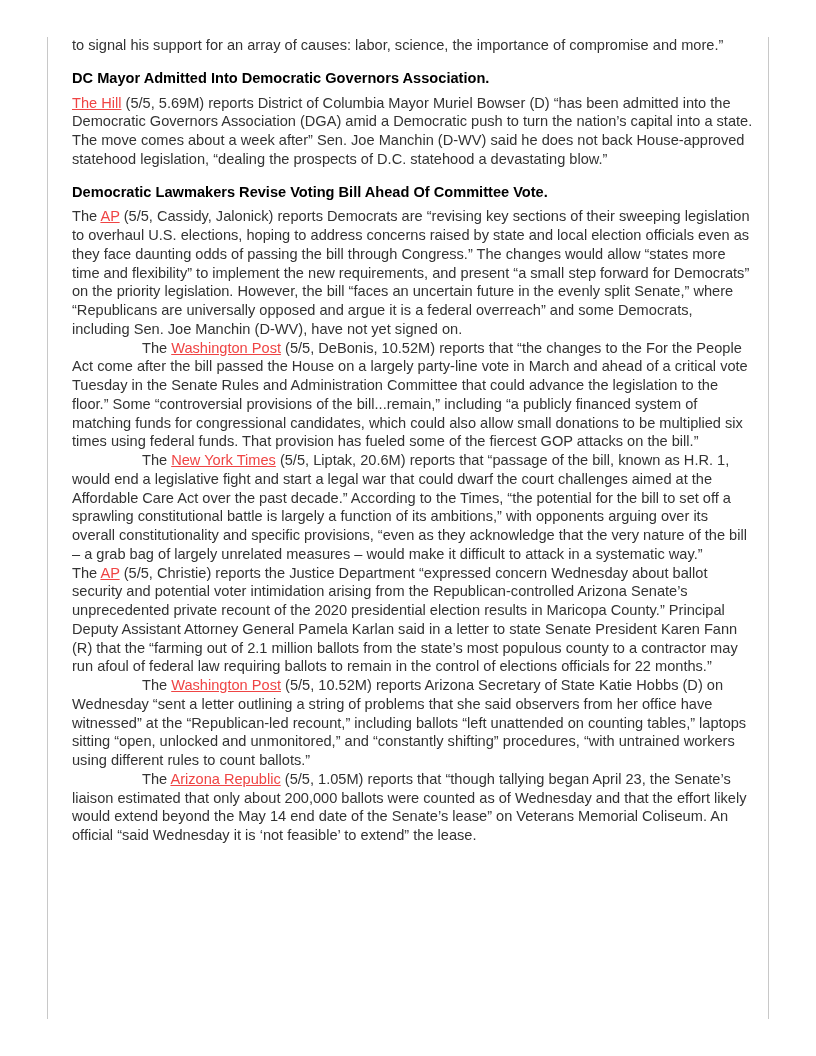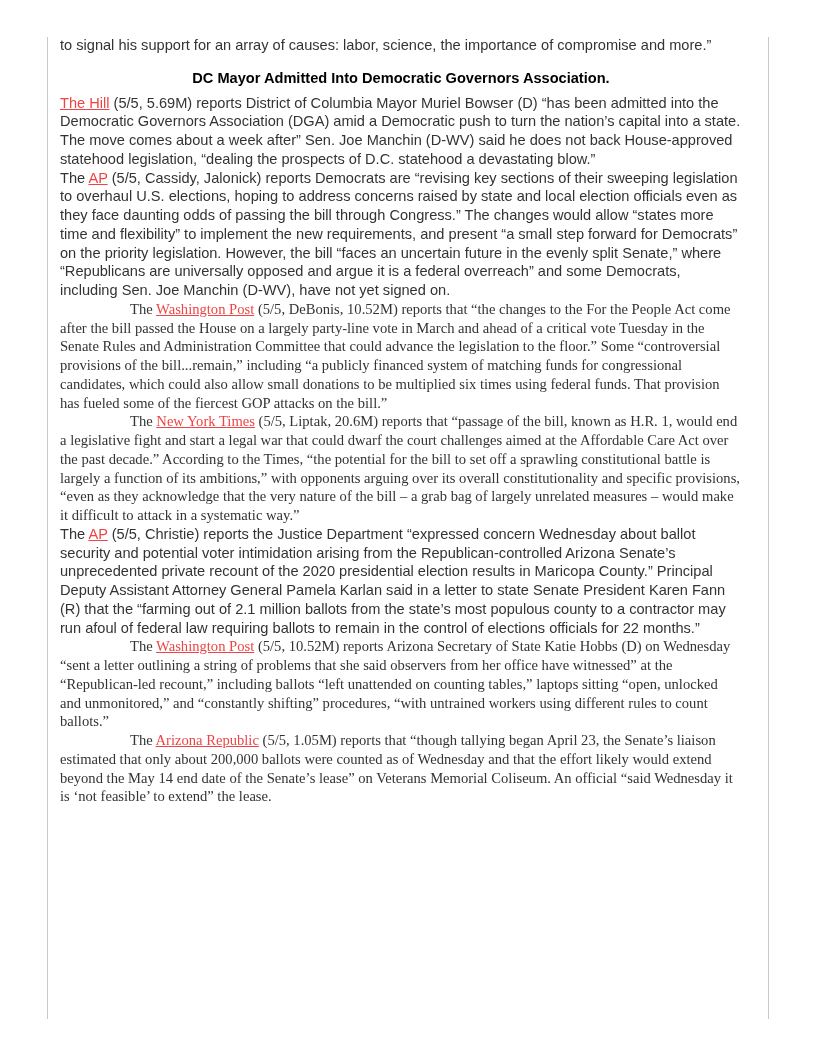--- a/index.html
+++ b/index.html
@@ -2,48 +2,49 @@
 <html><head>
 <meta charset="utf-8">
 <style>
   html, body { margin: 0; padding: 0; background: #ffffff; }
   body { width: 816px; height: 1056px; position: relative; overflow: hidden; }
   .page-frame {
     position: absolute; left: 47px; top: 37px; width: 720px; height: 982px;
     border-left: 1px solid #c8c8c8; border-right: 1px solid #c8c8c8;
   }
   .content {
-    position: absolute; left: 60px; top: 36px; width: 682px;
+    position: absolute; left: 72px; top: 36px; width: 682px;
     font-family: "Liberation Sans", sans-serif;
     font-size: 14.6px; line-height: 18.75px; color: #333333;
   }
   .content p { margin: 0; }
-  .content p.indent { text-indent: 70px; font-family: Liberation Serif, serif; }
+  .content p.indent { text-indent: 70px; }
   .content h3 {
     font-family: "Liberation Sans", sans-serif;
     font-size: 14.6px; font-weight: bold; color: #000000;
-    margin: 14px 0 6px 0; line-height: 18.75px; text-align: center;
+    margin: 14px 0 6px 0; line-height: 18.75px;
   }
   .content a { color: #ef4444; text-decoration: underline; }
   .story { margin: 0; }
 </style>
 </head>
 <body>
 
 <div class="page-frame"></div>
 
 <div class="content">
   <p>to signal his support for an array of causes: labor, science, the importance of compromise and more.”</p>
 
   <div class="story">
     <h3>DC Mayor Admitted Into Democratic Governors Association.</h3>
     <p><span></span><a href="#">The Hill</a><span> (5/5, 5.69M) reports District of Columbia Mayor Muriel Bowser (D) “has been admitted into the Democratic Governors Association (DGA) amid a Democratic push to turn the nation’s capital into a state. The move comes about a week after” Sen. Joe Manchin (D-WV) said he does not back House-approved statehood legislation, “dealing the prospects of D.C. statehood a devastating blow.”</span></p>
   </div>
 
   <div class="story">
+    <h3>Democratic Lawmakers Revise Voting Bill Ahead Of Committee Vote.</h3>
     <p><span>The </span><a href="#">AP</a><span> (5/5, Cassidy, Jalonick) reports Democrats are “revising key sections of their sweeping legislation to overhaul U.S. elections, hoping to address concerns raised by state and local election officials even as they face daunting odds of passing the bill through Congress.” The changes would allow “states more time and flexibility” to implement the new requirements, and present “a small step forward for Democrats” on the priority legislation. However, the bill “faces an uncertain future in the evenly split Senate,” where “Republicans are universally opposed and argue it is a federal overreach” and some Democrats, including Sen. Joe Manchin (D-WV), have not yet signed on.</span></p>
     <p class="indent"><span>The </span><a href="#">Washington Post</a><span> (5/5, DeBonis, 10.52M) reports that “the changes to the For the People Act come after the bill passed the House on a largely party-line vote in March and ahead of a critical vote Tuesday in the Senate Rules and Administration Committee that could advance the legislation to the floor.” Some “controversial provisions of the bill...remain,” including “a publicly financed system of matching funds for congressional candidates, which could also allow small donations to be multiplied six times using federal funds. That provision has fueled some of the fiercest GOP attacks on the bill.”</span></p>
     <p class="indent"><span>The </span><a href="#">New York Times</a><span> (5/5, Liptak, 20.6M) reports that “passage of the bill, known as H.R. 1, would end a legislative fight and start a legal war that could dwarf the court challenges aimed at the Affordable Care Act over the past decade.” According to the Times, “the potential for the bill to set off a sprawling constitutional battle is largely a function of its ambitions,” with opponents arguing over its overall constitutionality and specific provisions, “even as they acknowledge that the very nature of the bill – a grab bag of largely unrelated measures – would make it difficult to attack in a systematic way.”</span></p>
   </div>
 
   <div class="story">
     <p><span>The </span><a href="#">AP</a><span> (5/5, Christie) reports the Justice Department “expressed concern Wednesday about ballot security and potential voter intimidation arising from the Republican-controlled Arizona Senate’s unprecedented private recount of the 2020 presidential election results in Maricopa County.” Principal Deputy Assistant Attorney General Pamela Karlan said in a letter to state Senate President Karen Fann (R) that the “farming out of 2.1 million ballots from the state’s most populous county to a contractor may run afoul of federal law requiring ballots to remain in the control of elections officials for 22 months.”</span></p>
     <p class="indent"><span>The </span><a href="#">Washington Post</a><span> (5/5, 10.52M) reports Arizona Secretary of State Katie Hobbs (D) on Wednesday “sent a letter outlining a string of problems that she said observers from her office have witnessed” at the “Republican-led recount,” including ballots “left unattended on counting tables,” laptops sitting “open, unlocked and unmonitored,” and “constantly shifting” procedures, “with untrained workers using different rules to count ballots.”</span></p>
     <p class="indent"><span>The </span><a href="#">Arizona Republic</a><span> (5/5, 1.05M) reports that “though tallying began April 23, the Senate’s liaison estimated that only about 200,000 ballots were counted as of Wednesday and that the effort likely would extend beyond the May 14 end date of the Senate’s lease” on Veterans Memorial Coliseum. An official “said Wednesday it is ‘not feasible’ to extend” the lease.</span></p>
   </div>

